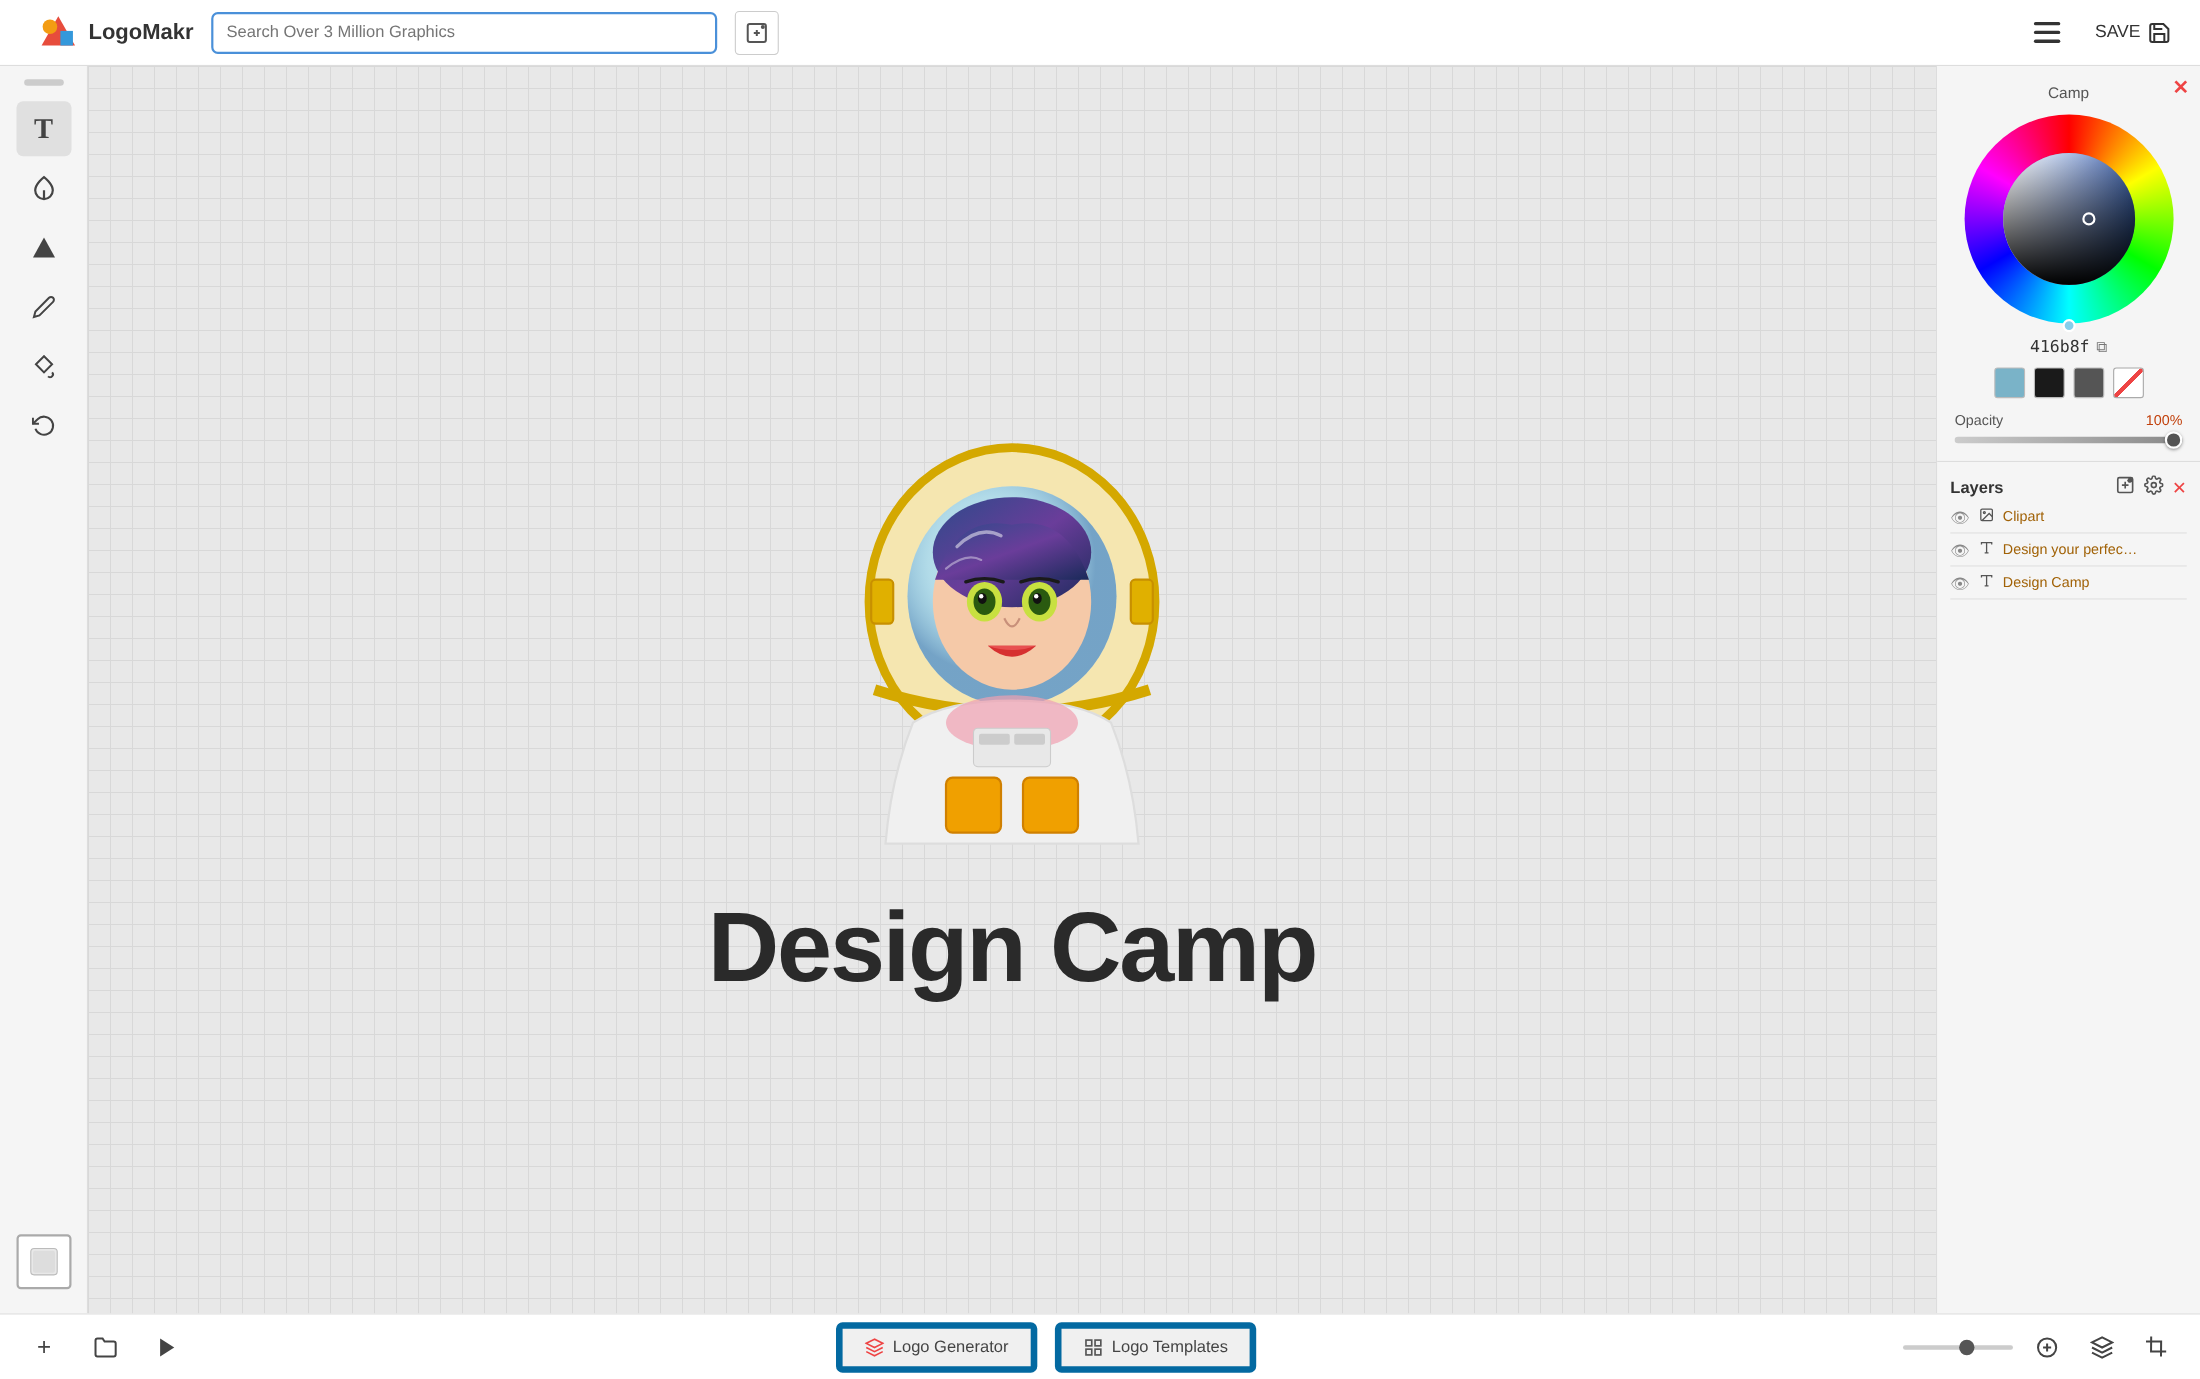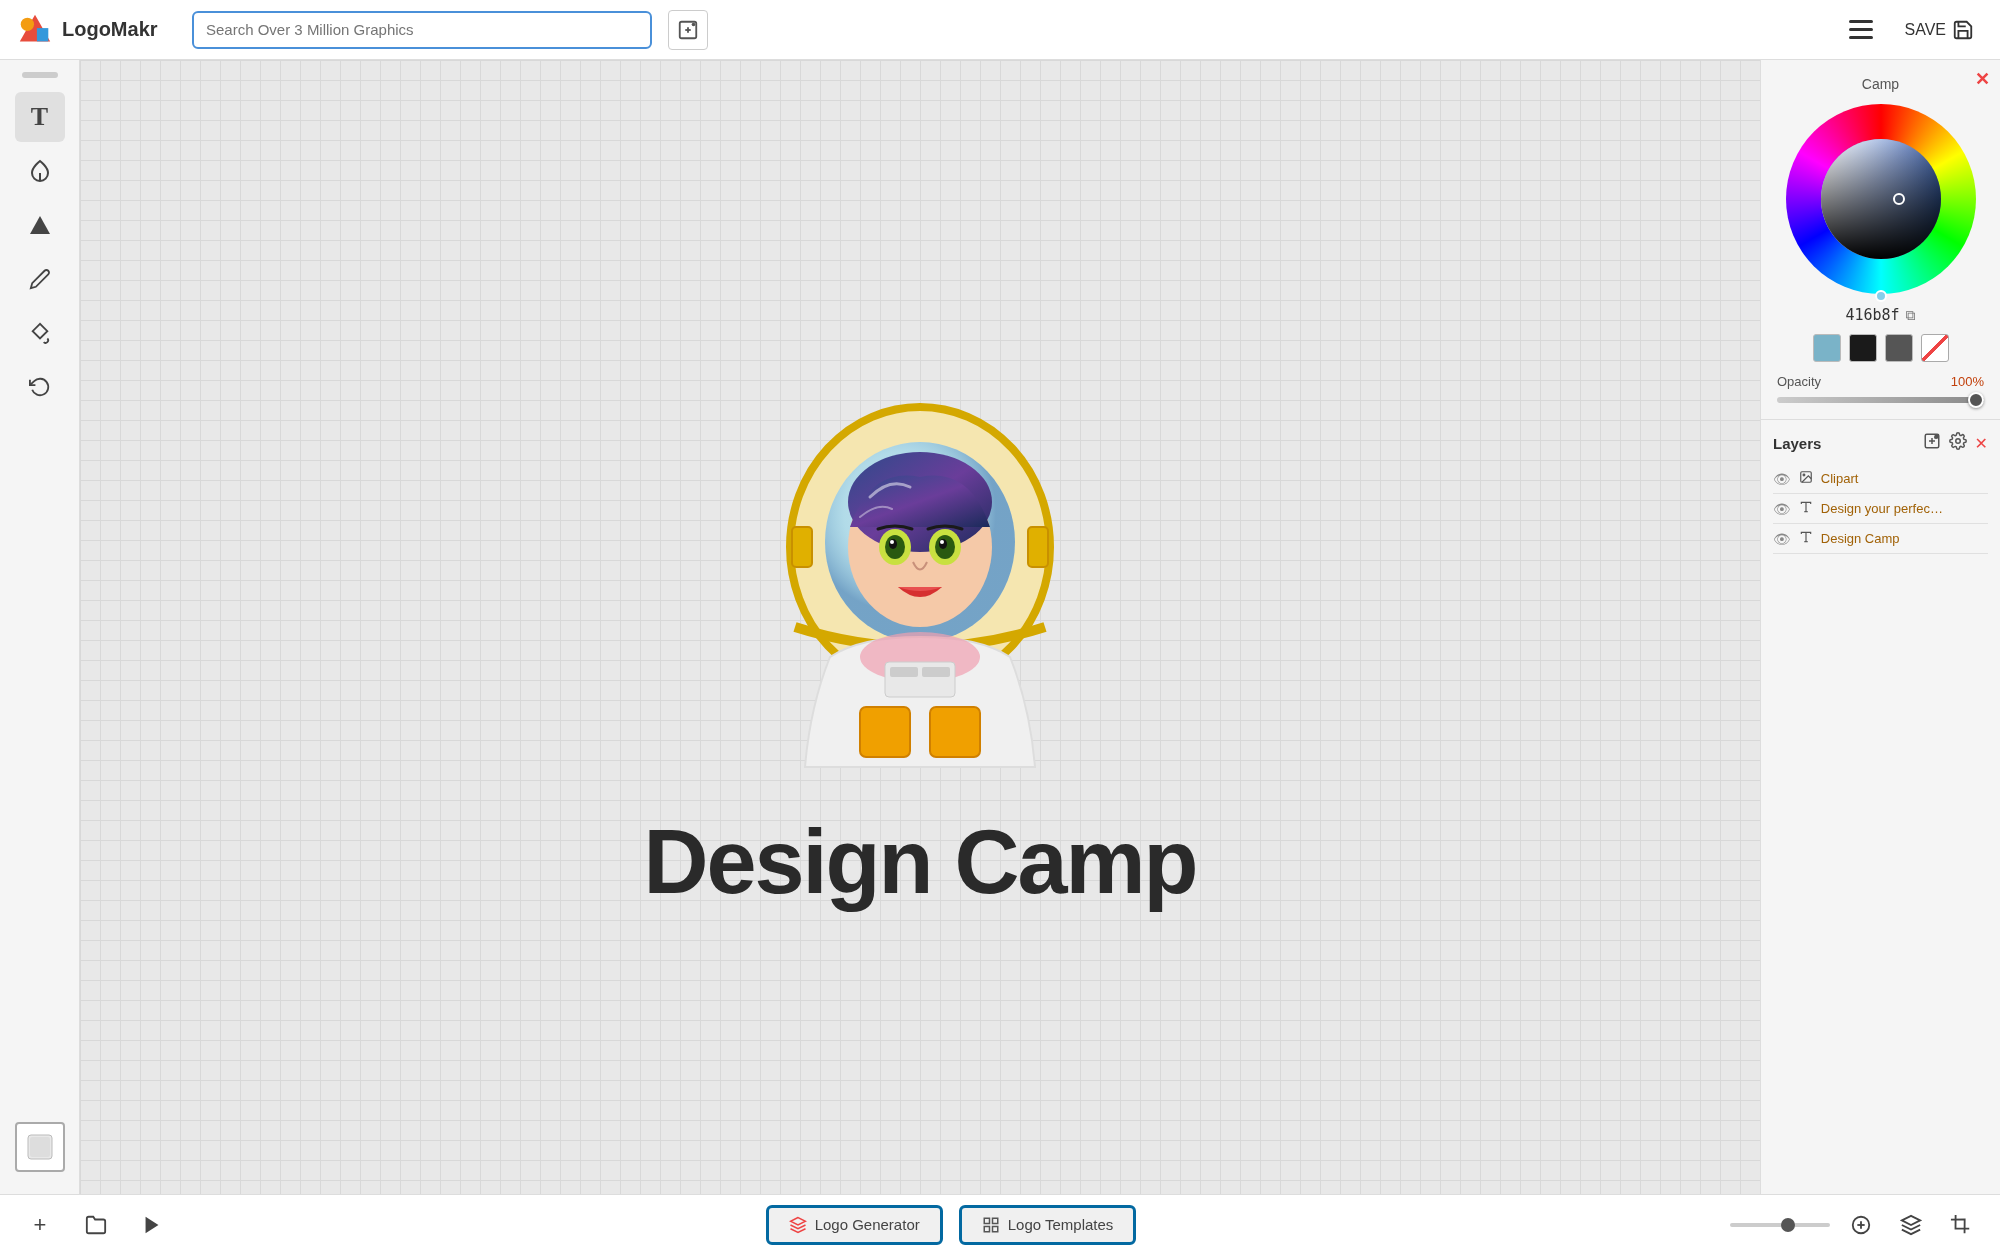--- a/index.html
+++ b/index.html
@@ -4,21 +4,21 @@
   <style>
     * { box-sizing: border-box; margin: 0; padding: 0; }
     body { font-family: Arial, sans-serif; background: #f0f0f0; width: 2000px; height: 1254px; overflow: hidden; display: flex; flex-direction: column; }
 
     
     .header {
       display: flex; align-items: center; background: #fff;
       height: 60px; padding: 0 16px; border-bottom: 1px solid #ddd;
       gap: 16px; flex-shrink: 0;
     }
-    .logo-area { display: flex; align-items: center; gap: 8px; min-width: 160px; }
+    .logo-area { display: flex; align-items: center; gap: 8px; min-width: 160px; justify-content: flex-end; }
     .logo-icon { width: 38px; height: 38px; }
     .logo-text { font-size: 20px; font-weight: bold; color: #333; }
     .search-box {
       flex: 0 0 460px; height: 38px; border: 2px solid #4a90d9; border-radius: 6px;
       display: flex; align-items: center; padding: 0 12px; background: #fff;
     }
     .search-box input {
       border: none; outline: none; font-size: 15px; color: #555; width: 100%;
       background: transparent;
     }
@@ -172,21 +172,21 @@
     }
     .opacity-thumb {
       position: absolute; right: 0; top: 50%; transform: translateY(-50%);
       width: 16px; height: 16px; border-radius: 50%; background: #555;
       border: 2px solid white; box-shadow: 0 1px 3px rgba(0,0,0,0.4);
     }
 
     
     .layers-panel { padding: 12px; flex: 1; }
     .layers-header {
-      display: flex; align-items: center; gap: 8px; margin-bottom: 10px;
+      display: flex; align-items: center; gap: 8px; 
     }
     .layers-title { font-size: 15px; color: #333; font-weight: bold; flex: 1; }
     .layers-btn { font-size: 16px; color: #555; cursor: pointer; background: none; border: none; }
     .layers-btn.delete { color: #e44; }
 
     .layer-item {
       display: flex; align-items: center; gap: 8px; padding: 6px 0;
       border-bottom: 1px solid #e0e0e0; cursor: pointer;
     }
     .layer-eye { font-size: 14px; color: #888; cursor: pointer; }
@@ -201,21 +201,21 @@
     }
     .bottom-btn {
       width: 40px; height: 40px; display: flex; align-items: center;
       justify-content: center; cursor: pointer; font-size: 22px;
       color: #444; border: none; background: none; border-radius: 4px;
     }
     .bottom-center { flex: 1; display: flex; align-items: center; justify-content: center; gap: 16px; }
     .bottom-tab {
       display: flex; align-items: center; gap: 8px; padding: 8px 20px;
       border-radius: 6px; cursor: pointer; font-size: 15px; color: #444;
-      background: #f0f0f0; border: 3px solid #0369a1;
+      background: #f0f0f0; border: 6px solid #0369a1;
     }
     .bottom-right { display: flex; align-items: center; gap: 12px; }
     .zoom-slider-container {
       display: flex; align-items: center; gap: 8px;
     }
     .zoom-track {
       width: 100px; height: 4px; background: #ccc; border-radius: 2px;
       position: relative;
     }
     .zoom-thumb {

